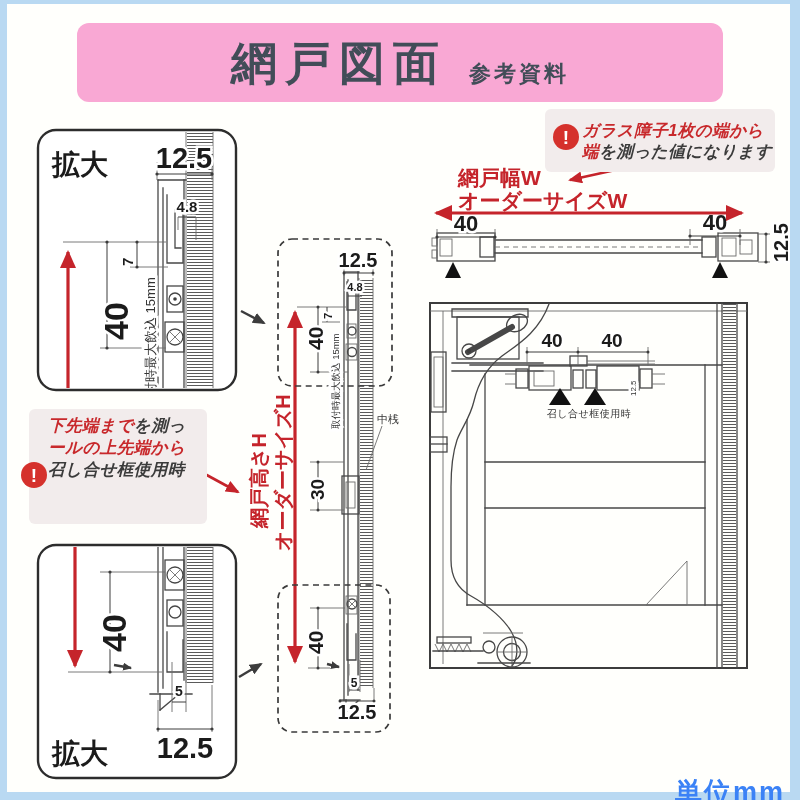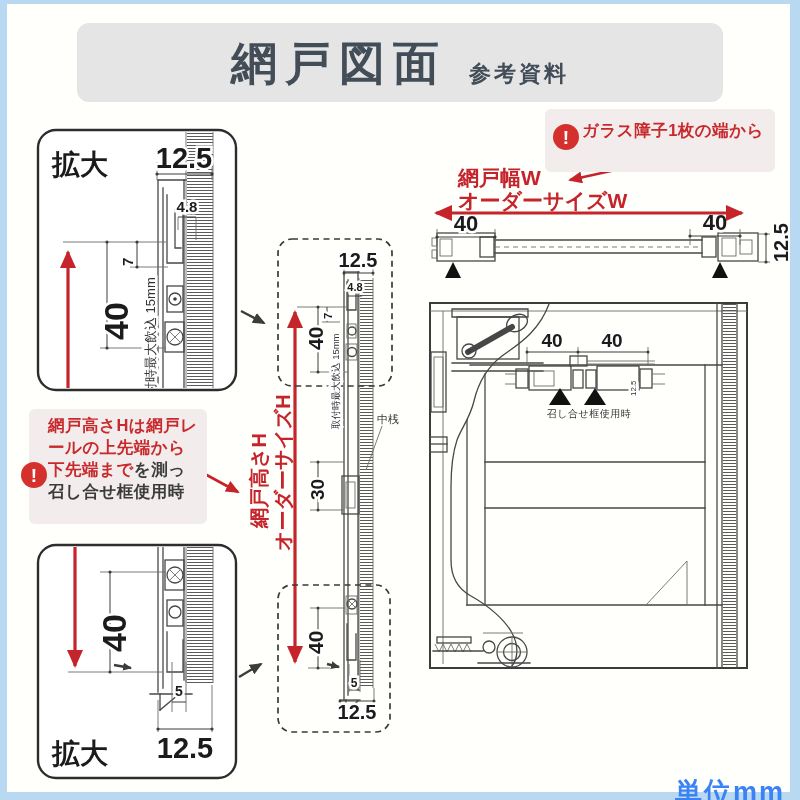--- a/index.html
+++ b/index.html
@@ -4,33 +4,33 @@
 <style>
   html,body{margin:0;padding:0;background:#fff;}
   .canvas{position:relative;width:800px;height:800px;background:#fffffc;overflow:hidden;
           font-family:"Liberation Sans","DejaVu Sans",sans-serif;}
   .edge{position:absolute;background:#b9d9f2;}
   .edge.top{left:0;top:0;width:800px;height:4px;}
   .edge.left{left:0;top:0;width:7px;height:800px;}
   .edge.right{right:0;top:0;width:10px;height:800px;}
   .edge.bottom{left:0;bottom:0;width:800px;height:8px;}
   .title-bar{position:absolute;left:77px;top:23px;width:646px;height:79px;border-radius:12px;
-             background:#e5e5e5;display:flex;justify-content:center;align-items:flex-end;
+             background:#f9a8d4;display:flex;justify-content:center;align-items:flex-end;
              padding-bottom:16px;box-sizing:border-box;gap:22px;}
   .title-main{font-size:46px;font-weight:bold;color:#424d58;letter-spacing:8px;line-height:1;}
   .title-sub{font-size:22px;font-weight:bold;color:#424d58;letter-spacing:3px;line-height:1.1;}
   .note{position:absolute;background:#f2ecec;border-radius:6px;box-sizing:border-box;}
   .note .warn{position:absolute;width:26px;height:26px;border-radius:50%;background:#d5312c;
               color:#fff;display:flex;align-items:center;justify-content:center;
               font-weight:bold;font-size:19px;line-height:1;}
   .note1{left:545px;top:109px;width:230px;height:63px;padding:11px 6px 0 37px;}
   .note1 .warn{left:8px;top:15px;}
   .note2{left:29px;top:409px;width:178px;height:115px;padding:5px 6px 0 19px;}
   .note2 .warn{left:-8px;top:53px;}
-  .nline{white-space:nowrap;font-size:16.5px;line-height:21px;letter-spacing:0.5px;font-weight:bold;}
+  .nline{white-space:nowrap;font-size:16.5px;line-height:21px;letter-spacing:0.5px;font-weight:bold;font-style:italic;}
   .note2 .nline{line-height:22px;}
   .nr{color:#c8292c;}
   .nd{color:#3b3b3b;}
   .unit{position:absolute;left:631px;top:774px;font-size:27px;font-weight:bold;color:#3b82f6;letter-spacing:2px;margin-left:44px;}
   svg{position:absolute;left:0;top:0;}
   svg .ln{stroke:#474747;stroke-width:1.3;fill:none;stroke-linecap:square;}
   svg .lt{stroke:#6b6b6b;stroke-width:0.9;fill:none;}
   svg .lb{stroke:#3c3c3c;stroke-width:2;fill:none;}
   svg .dim{stroke:#3c3c3c;stroke-width:1;fill:none;}
   svg .red{stroke:#c5242b;stroke-width:3.2;fill:none;}
@@ -366,27 +366,27 @@
   <div class="title-bar">
     <span class="title-main">網戸図面</span>
     <span class="title-sub">参考資料</span>
   </div>
 
   <div class="note note1">
     <span class="warn">
         <span>!</span>
       </span>
     <div class="nline"><span class="nr">ガラス障子1枚の端から</span></div>
+    <div class="nline"><span class="nr">端</span><span class="nd">を測った値になります</span></div>
   </div>
 
   <div class="note note2">
     <span class="warn">
         <span>!</span>
       </span>
-    <div class="nline"><span class="nr">網戸高さHは網戸レ</span></div>
+    <div class="nline"><span class="nr">下先端まで</span><span class="nd">を測っ</span></div>
     <div class="nline"><span class="nr">ールの上先端から</span></div>
-    <div class="nline"><span class="nr">下先端まで</span><span class="nd">を測っ</span></div>
     <div class="nline"><span class="nd">召し合せ框使用時</span></div>
   </div>
 
   <div class="unit">単位mm</div>
 
 </div>
 
 </body></html>

